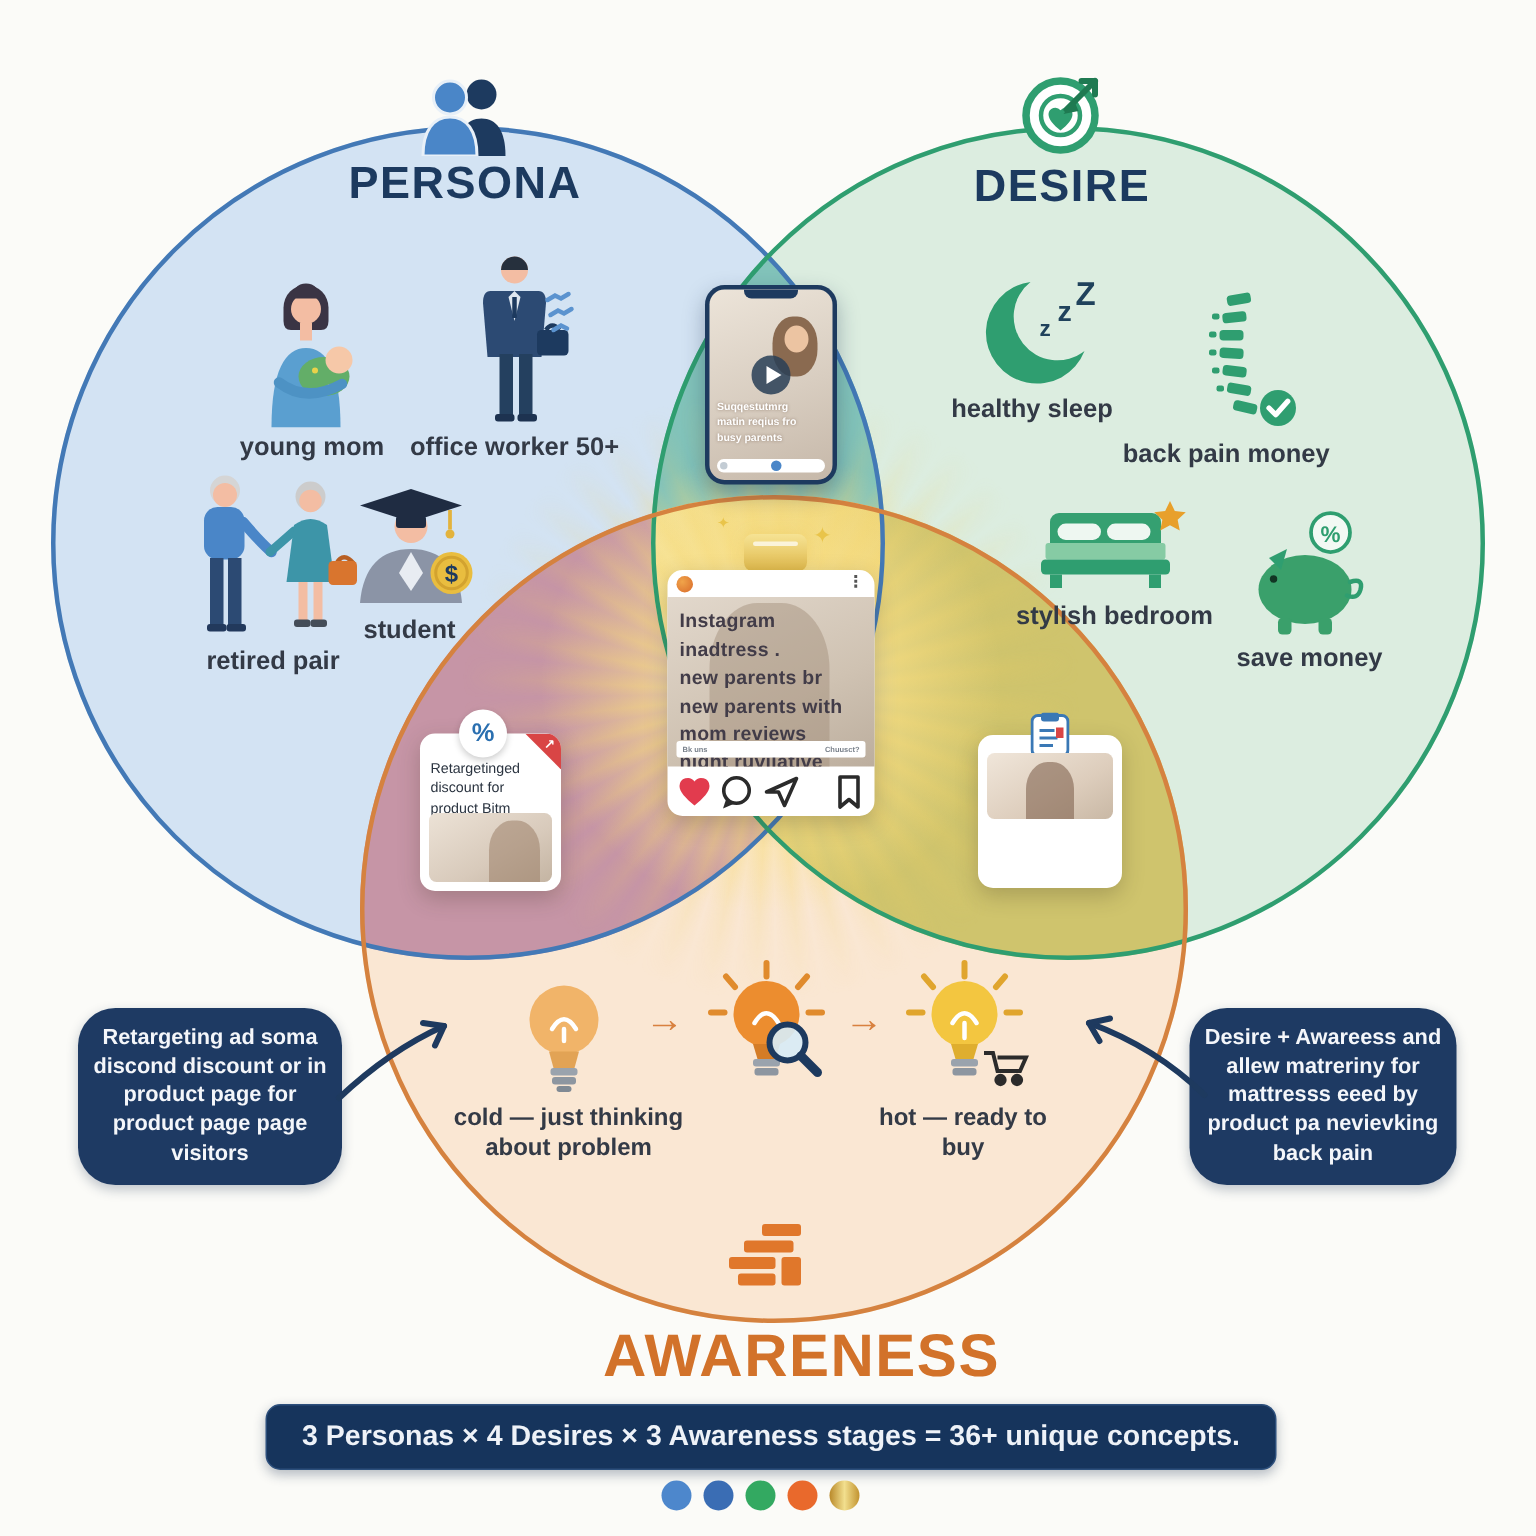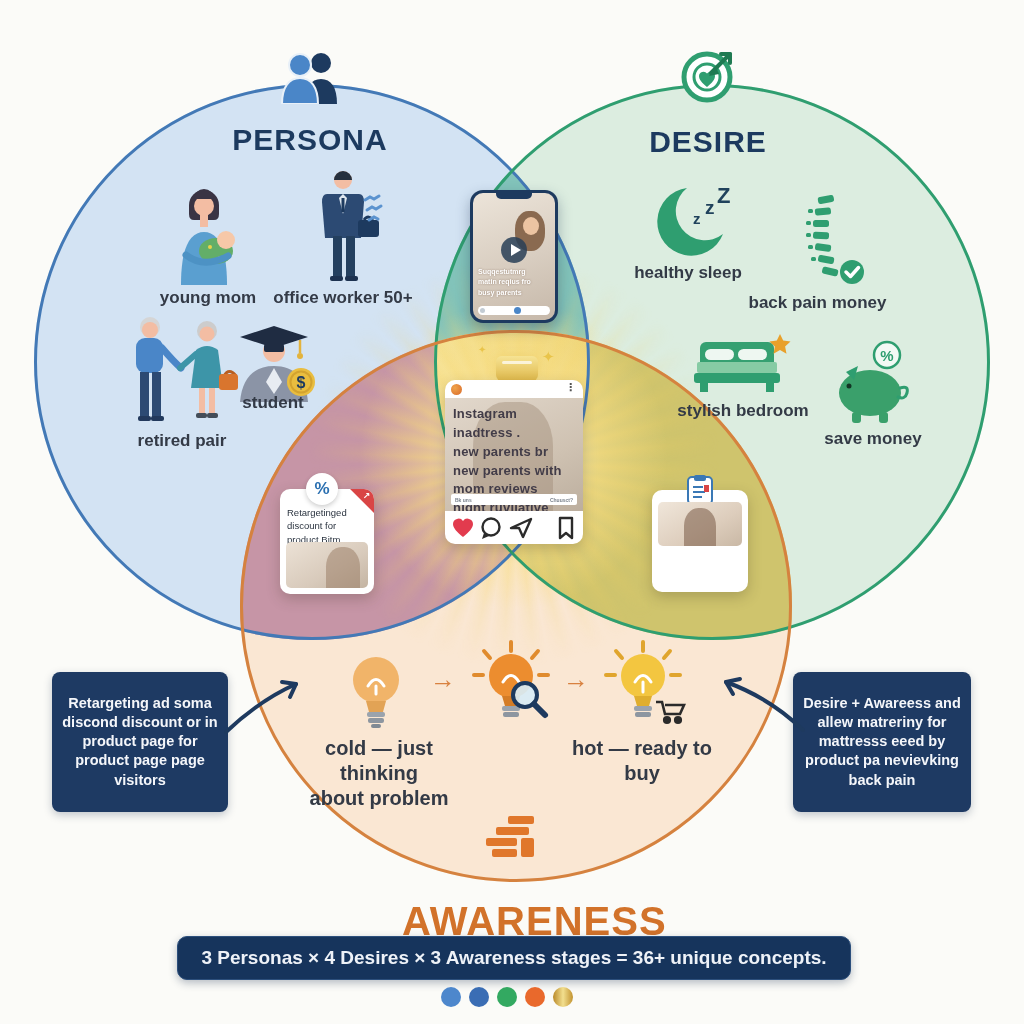--- a/index.html
+++ b/index.html
@@ -25,25 +25,25 @@
       background:repeating-conic-gradient(from 8deg, rgba(240,205,95,0) 0deg, rgba(243,210,98,.55) 4deg, rgba(240,205,95,0) 9deg);
       -webkit-mask-image:radial-gradient(circle, rgba(0,0,0,.9) 0%, rgba(0,0,0,.45) 30%, rgba(0,0,0,0) 52%);
       mask-image:radial-gradient(circle, rgba(0,0,0,.9) 0%, rgba(0,0,0,.45) 30%, rgba(0,0,0,0) 52%);}
   .glow{left:354px;top:295px;width:320px;height:320px;border-radius:50%;
       background:radial-gradient(circle, rgba(255,250,222,.95) 0%, rgba(250,225,140,.55) 38%, rgba(250,225,140,0) 68%);}
   .ring{border-radius:50%;background:transparent;}
   .r-persona{left:34px;top:84px;width:550px;height:550px;border:3px solid #4379b6;}
   .r-desire{left:434px;top:84px;width:550px;height:550px;border:3px solid #2f9e70;}
   .r-aware{left:240px;top:330px;width:546px;height:546px;border:3px solid #d5823f;}
   
-  .title{font-size:30px;font-weight:800;letter-spacing:1px;color:#1c3a5f;text-align:center;margin-top:17px;}
+  .title{font-size:30px;font-weight:800;letter-spacing:1px;color:#1c3a5f;text-align:center;}
   .title-aware{color:#d2722a;font-size:40px;}
   .label{font-size:17px;font-weight:600;color:#333a46;text-align:center;line-height:1.25;white-space:pre-line;}
-  .stage-label{font-size:20px;}
-  .callout{background:#1e3a63;color:#f4f6fa;border-radius:8px;padding:22px 8px;font-size:14.5px;
+  .stage-label{font-size:16px;}
+  .callout{background:#1e3a63;color:#f4f6fa;border-radius:25px;padding:11px 8px;font-size:14.5px;
            font-weight:600;text-align:center;line-height:1.32;white-space:pre-line;
            box-shadow:0 3px 8px rgba(20,40,70,.25);}
   .banner{background:#16345c;color:#eef2f8;border-radius:10px;font-size:19px;font-weight:700;
           text-align:center;line-height:42px;box-shadow:0 3px 8px rgba(20,40,70,.3);border:1px solid #2c4f7c;}
   .stage-arrow{font-size:26px;font-weight:700;color:#d8813f;}
   
   .card{background:#fff;border-radius:10px;box-shadow:0 5px 14px rgba(60,50,30,.25);}
   .phone{left:470px;top:190px;width:82px;height:127px;background:#1d3a5f;border-radius:13px;
          padding:3px;box-shadow:0 6px 14px rgba(30,50,80,.35);}
   .phone-screen{position:relative;width:100%;height:100%;border-radius:10px;overflow:hidden;
@@ -204,21 +204,21 @@
     <path d="M46,48 l-8,14 8,12 8,-12 Z" fill="#e8ecf2"></path>
     <circle cx="46" cy="31" r="11" fill="#f3bda3"></circle>
     <polygon points="46,6 80,17 46,28 12,17" fill="#1f2c42"></polygon>
     <rect x="36" y="24" width="20" height="8" rx="2" fill="#1f2c42"></rect>
     <path d="M72,20 v13" stroke="#e3b33c" stroke-width="2.5"></path>
     <circle cx="72" cy="36" r="3" fill="#e3b33c"></circle>
     <circle cx="73" cy="62" r="14" fill="#e9bd3f"></circle>
     <circle cx="73" cy="62" r="10.5" fill="none" stroke="#d3a32f" stroke-width="2"></circle>
     <text x="73" y="68" text-anchor="middle" font-size="16" font-weight="bold" fill="#1d3a5f">$</text>
   </svg>
-  <div class="abs label" style="left:223px;top:392px;width:100px;">student</div>
+  <div class="abs label" style="left:223px;top:409px;width:100px;">student</div>
 
   <svg class="abs" style="left:645px;top:180px;" width="92" height="86" viewBox="0 0 92 86">
     <path d="M42,8 A34,34 0 1 0 78,54 A27,27 0 1 1 42,8 Z" fill="#2f9e70"></path>
     <text x="48" y="44" font-size="15" font-weight="800" fill="#20425c">z</text>
     <text x="60" y="34" font-size="19" font-weight="800" fill="#20425c">z</text>
     <text x="72" y="23" font-size="22" font-weight="800" fill="#20425c">Z</text>
   </svg>
   <div class="abs label" style="left:613px;top:262px;width:150px;">healthy sleep</div>
 
   <svg class="abs" style="left:788px;top:192px;" width="85" height="100" viewBox="0 0 85 100">

